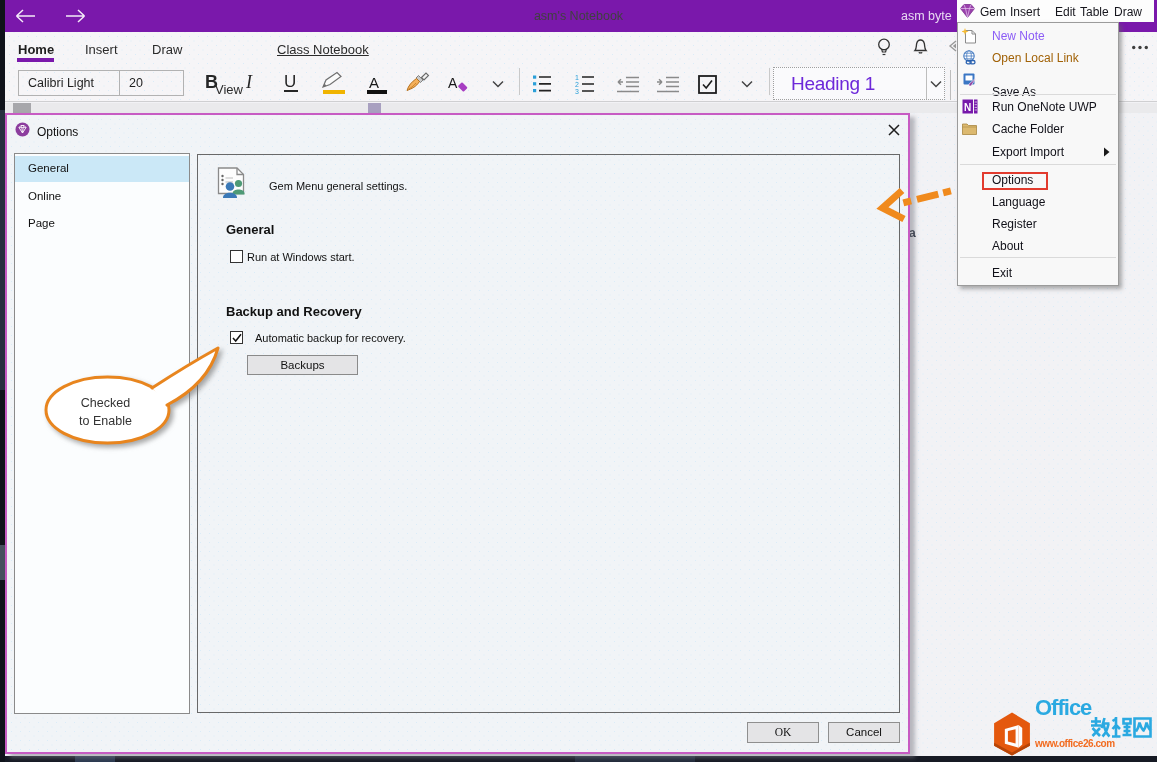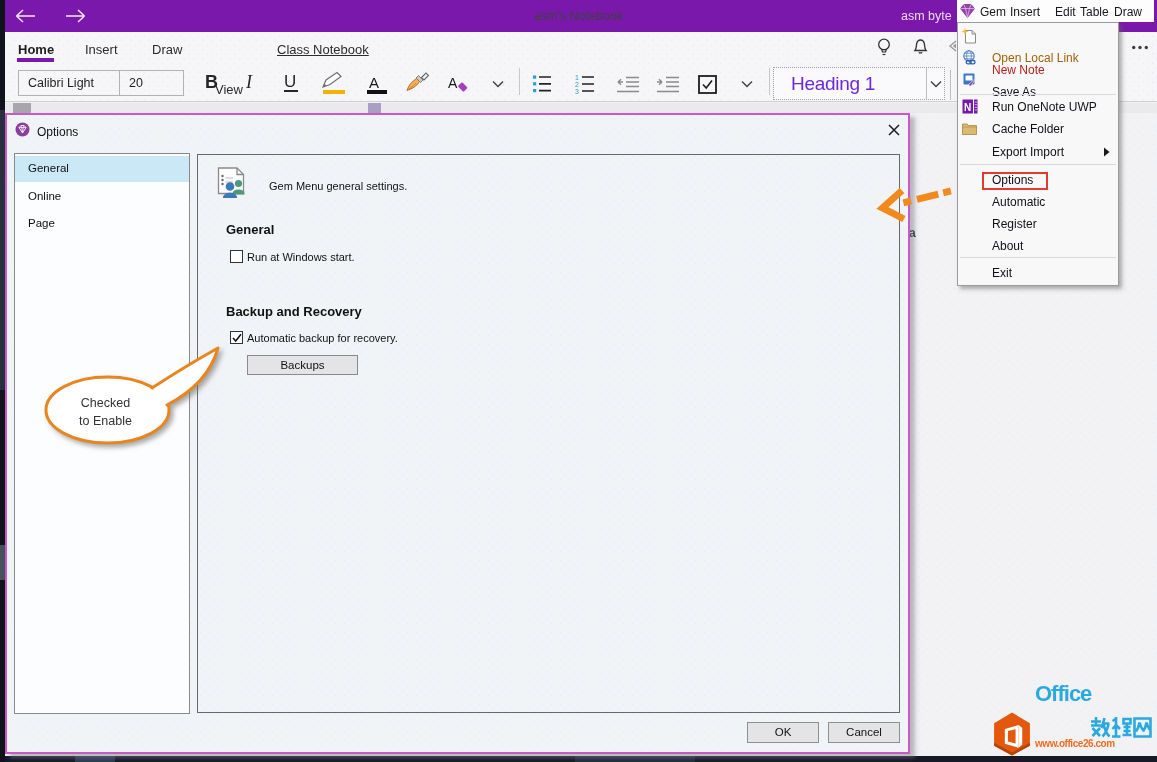--- a/index.html
+++ b/index.html
@@ -168,24 +168,24 @@
 
 <div class="abs" style="left:226px;top:222px;font-size:13px;font-weight:bold;color:#111;">General</div>
 <div class="abs" style="left:230px;top:250px;width:13px;height:13px;background:#fff;border:1px solid #333;"></div>
 <div class="abs" style="left:247px;top:251px;font-size:11px;color:#111;">Run at Windows start.</div>
 
 <div class="abs" style="left:226px;top:304px;font-size:13px;font-weight:bold;color:#111;">Backup and Recovery</div>
 <div class="abs" style="left:230px;top:331px;width:13px;height:13px;background:#fff;border:1px solid #333;"></div>
 <svg class="abs" style="left:231px;top:332px;" width="12" height="12" viewBox="0 0 12 12">
   <path d="M2 6 L4.7 9 L10 2.2" stroke="#111" stroke-width="1.5" fill="none"></path>
 </svg>
-<div class="abs" style="left:247px;top:332px;font-size:11px;color:#111;">Automatic backup for recovery.</div>
+<div class="abs" style="left:255px;top:332px;font-size:11px;color:#111;">Automatic backup for recovery.</div>
 <div class="abs" style="left:247px;top:355px;width:111px;height:20px;background:#e4e4e6;border:1px solid #8a8a8a;text-align:center;font-size:11.5px;color:#111;line-height:18px;">Backups</div>
 
-<div class="abs" style="left:747px;top:722px;width:72px;height:21px;background:#e4e4e6;border:1px solid #8f8f8f;text-align:center;font-size:11.5px;color:#111;line-height:19px;">OK</div>
+<div class="abs" style="left:747px;top:722px;width:72px;height:21px;background:#e4e4e6;border:1px solid #8f8f8f;text-align:center;font-size:11.5px;color:#111;line-height:19px;font-family:Liberation Serif, serif;">OK</div>
 <div class="abs" style="left:828px;top:722px;width:72px;height:21px;background:#e4e4e6;border:1px solid #8f8f8f;text-align:center;font-size:11.5px;color:#111;line-height:19px;">Cancel</div>
 
 <svg class="abs" style="left:30px;top:330px;filter:drop-shadow(3px 3px 2.5px rgba(110,110,110,0.6));" width="220" height="130" viewBox="0 0 220 130">
   <ellipse cx="77.5" cy="80" rx="61.5" ry="33" fill="#fff" stroke="#e8851e" stroke-width="3"></ellipse>
   <path d="M122 58 C142 45 170 28 188 18 C183 36 170 58 137 75" fill="#fff" stroke="#e8851e" stroke-width="3" stroke-linejoin="round" stroke-linecap="round"></path>
 </svg>
 <div class="abs" style="left:44px;top:396px;width:123px;text-align:center;font-size:12.5px;color:#333;">Checked</div>
 <div class="abs" style="left:44px;top:414px;width:123px;text-align:center;font-size:12.5px;color:#333;">to Enable</div>
 
 <svg class="abs" style="left:860px;top:165px;" width="140" height="60" viewBox="0 0 140 60">
@@ -229,47 +229,47 @@
   <rect x="0.5" y="0.5" width="10.5" height="14" fill="#7719aa"></rect>
   <rect x="12" y="0.5" width="3.5" height="14" fill="#7719aa"></rect>
   <path d="M12.6 3 H15 M12.6 5.7 H15 M12.6 8.4 H15 M12.6 11 H15" stroke="#d8c0e8" stroke-width="0.9"></path>
   <text x="2" y="11.5" font-size="10" font-weight="bold" fill="#fff" font-family="Liberation Sans">N</text>
 </svg>
 <svg class="abs" style="left:962px;top:122px;" width="15" height="13" viewBox="0 0 15 13">
   <path d="M0.5 2 L5 2 L6.5 3.5 L14.5 3.5 L14.5 12.5 L0.5 12.5 Z" fill="#dcb96f" stroke="#a8873f" stroke-width="0.8"></path>
   <path d="M0.5 5 H14.5" stroke="#a8873f" stroke-width="0.6"></path>
 </svg>
 
-<div class="abs" style="left:992px;top:29px;font-size:12px;color:#b91c1c;margin-top:34px;">New Note</div>
+<div class="abs" style="left:992px;top:29px;font-size:12px;color:#8b5cf6;">New Note</div>
 <div class="abs" style="left:992px;top:51px;font-size:12px;color:#a16207;">Open Local Link</div>
 <div class="abs" style="left:992px;top:73px;font-size:12px;color:#101018;margin-top:12px;">Save As</div>
 <div class="abs" style="left:960px;top:94px;width:156px;height:1px;background:#dadada;"></div>
 <div class="abs" style="left:992px;top:100px;font-size:12px;color:#101018;">Run OneNote UWP</div>
 <div class="abs" style="left:992px;top:122px;font-size:12px;color:#101018;">Cache Folder</div>
 <div class="abs" style="left:992px;top:145px;font-size:12px;color:#101018;">Export Import</div>
 <svg class="abs" style="left:1103px;top:147px;" width="7" height="10" viewBox="0 0 7 10">
   <path d="M1 0.5 L6.5 5 L1 9.5 Z" fill="#1a1a1a"></path>
 </svg>
 <div class="abs" style="left:960px;top:164px;width:156px;height:1px;background:#dadada;"></div>
 <div class="abs" style="left:992px;top:173px;font-size:12px;color:#101018;">Options</div>
 <div class="abs" style="left:982px;top:172px;width:66px;height:18px;border:2.5px solid #e23b2e;"></div>
-<div class="abs" style="left:992px;top:195px;font-size:12px;color:#101018;">Automatic</div>
+<div class="abs" style="left:992px;top:195px;font-size:12px;color:#101018;">Language</div>
 <div class="abs" style="left:992px;top:217px;font-size:12px;color:#101018;">Register</div>
 <div class="abs" style="left:992px;top:239px;font-size:12px;color:#101018;">About</div>
 <div class="abs" style="left:960px;top:257px;width:156px;height:1px;background:#dadada;"></div>
 <div class="abs" style="left:992px;top:266px;font-size:12px;color:#101018;">Exit</div>
 
 <svg class="abs" style="left:994px;top:712px;" width="36" height="44" viewBox="0 0 35 43">
   <path d="M17.5 0.5 L35 11 L35 33 L17.5 42.5 L0 33 L0 11 Z" fill="#e4580d"></path>
   <path d="M0 33 L17.5 42.5 L35 33 L35 30 L17.5 39.5 L0 30 Z" fill="#b64407"></path>
   <path d="M10.5 16.5 L24 12.8 L24 35 L10.5 31 Z" fill="#fdfdfd"></path>
   <path d="M24 12.8 L27.5 15.6 L27.5 31.8 L24 35 Z" fill="#fdfdfd"></path>
   <path d="M13.5 18.6 L21 16.8 L21 30.9 L13.5 28.9 Z" fill="#e4580d"></path>
 </svg>
-<div class="abs" style="left:1035px;top:681px;font-size:22px;font-weight:bold;color:#2aa9e1;letter-spacing:-1px;">Office</div>
+<div class="abs" style="left:1035px;top:695px;font-size:22px;font-weight:bold;color:#2aa9e1;letter-spacing:-1px;">Office</div>
 <svg class="abs" style="left:1090px;top:716px;" width="62" height="23" viewBox="0 0 62 23">
   <g stroke="#2aa9e1" stroke-width="2.6" fill="none">
     <path d="M1 5.5 H11 M6 1 V9 M1 9.5 H11 M2.5 12 L10 20 M10 12 L2.5 20"></path>
     <path d="M14.5 2 C13.5 6 12.5 9 11.5 12 M12.5 7.5 H19.5 M13.5 8 C14.5 13 16 17 19.5 20.5 M18.5 8 C17.5 13 16 17 12.5 20.5"></path>
     <path d="M26.5 2.5 L22.5 5 M26 1 V20 M26 9 L22.5 13 M26 9 L30 13 M22 20.5 H30.5"></path>
     <path d="M33.5 3 H40.5 V7.5 H33.5 Z M33.5 11 H40.5 M33.5 15 H40.5 M37 7.5 V18.5 M32.5 19 H41.5"></path>
     <path d="M44.5 2.5 H60.5 V20.5 H44.5 Z M49.5 6.5 C49 10 47.5 13.5 46 15.5 M49.5 6.5 C50.5 10 52 13 53.5 14.5 M56.5 6.5 C56 10 54.5 13.5 53 15.5 M56.5 6.5 C57.5 10 59 13 60.5 14.5"></path>
   </g>
 </svg>
 <div class="abs" style="left:1035px;top:738px;font-size:10px;font-weight:bold;color:#f26c21;letter-spacing:-0.45px;">www.office26.com</div>

